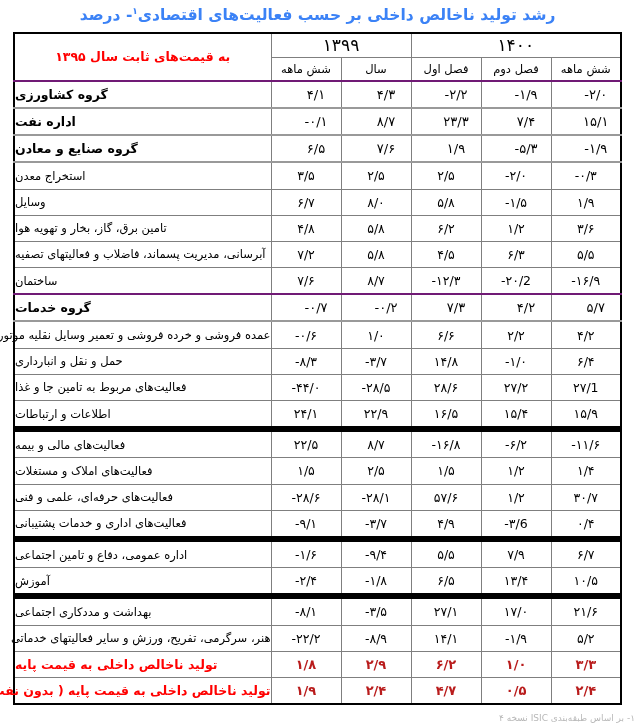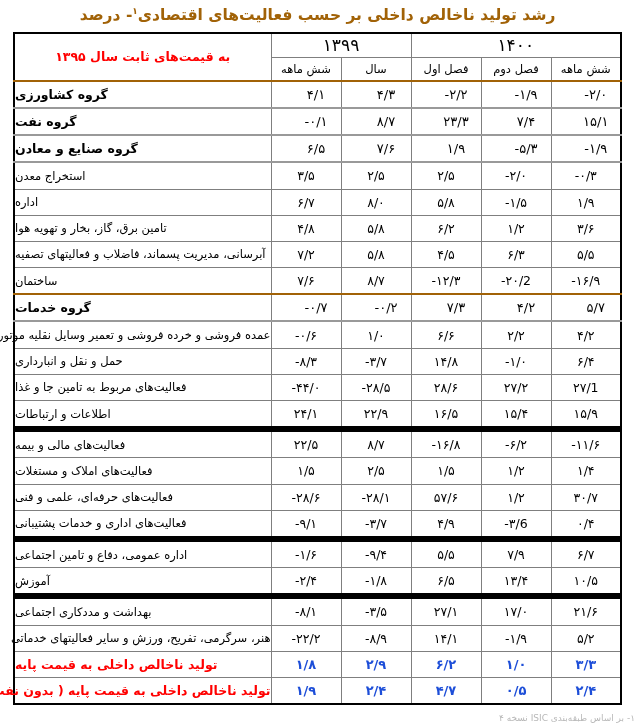--- a/index.html
+++ b/index.html
@@ -17,21 +17,21 @@
   .page {
     width: 635px;
     height: 726px;
     position: relative;
     box-sizing: border-box;
   }
   .title {
     text-align: center;
     font-size: 15.5px;
     font-weight: bold;
-    color: #a16207;
+    color: #3b82f6;
     padding: 6px 0 7px 0;
     letter-spacing: 0px;
     line-height: 1.2;
     direction: rtl;
   }
   .title sup {
     font-size: 9px;
     vertical-align: super;
     font-weight: bold;
   }
@@ -89,22 +89,22 @@
     text-align: left;
     vertical-align: middle;
     height: 25.2px;
     font-size: 11.5px;
     padding-left: 8px;
     white-space: nowrap;
     direction: rtl;
   }
   tr.grp td.num { font-weight: normal; font-size: 13px; padding-left: 20px; }
   tr.grp td.lbl { font-weight: bold; font-size: 12.5px; }
-  tr.grp td { border-top: 2px solid #a16207; border-bottom: 2px solid #999999; }
-  tr.total td.num { font-weight: bold; color: #1d4ed8; font-size: 13px; }
+  tr.grp td { border-top: 2px solid #701a75; border-bottom: 2px solid #999999; }
+  tr.total td.num { font-weight: bold; color: #b91c1c; font-size: 13px; }
   tr.total td.lbl { font-weight: bold; color: #ff0000; font-size: 12.5px; margin-top: 12px; }
   tr.total td { border-top: 1px solid #7f7f7f; }
   tr.sep td { border-top: 6px solid #000000; }
   .footnote {
     font-size: 9px;
     color: #b8b8b8;
     padding-top: 8px;
     direction: rtl;
     height: 12px;
     overflow: hidden;
@@ -150,21 +150,21 @@
           <td class="num">۴/۳</td>
           <td class="num">۴/۱</td>
           <td class="lbl">گروه کشاورزی</td>
         </tr>
         <tr class="grp">
           <td class="num">۱۵/۱</td>
           <td class="num">۷/۴</td>
           <td class="num">۲۳/۳</td>
           <td class="num">۸/۷</td>
           <td class="num">-۰/۱</td>
-          <td class="lbl">گروه نفت</td>
+          <td class="lbl">اداره نفت</td>
         </tr>
         <tr class="grp">
           <td class="num">-۱/۹</td>
           <td class="num">-۵/۳</td>
           <td class="num">۱/۹</td>
           <td class="num">۷/۶</td>
           <td class="num">۶/۵</td>
           <td class="lbl">گروه صنایع و معادن</td>
         </tr>
         <tr>
@@ -174,21 +174,21 @@
           <td class="num">۲/۵</td>
           <td class="num">۳/۵</td>
           <td class="lbl">استخراج معدن</td>
         </tr>
         <tr>
           <td class="num">۱/۹</td>
           <td class="num">-۱/۵</td>
           <td class="num">۵/۸</td>
           <td class="num">۸/۰</td>
           <td class="num">۶/۷</td>
-          <td class="lbl">اداره</td>
+          <td class="lbl">وسایل</td>
         </tr>
         <tr>
           <td class="num">۳/۶</td>
           <td class="num">۱/۲</td>
           <td class="num">۶/۲</td>
           <td class="num">۵/۸</td>
           <td class="num">۴/۸</td>
           <td class="lbl">تامین برق، گاز، بخار و تهویه هوا</td>
         </tr>
         <tr>

